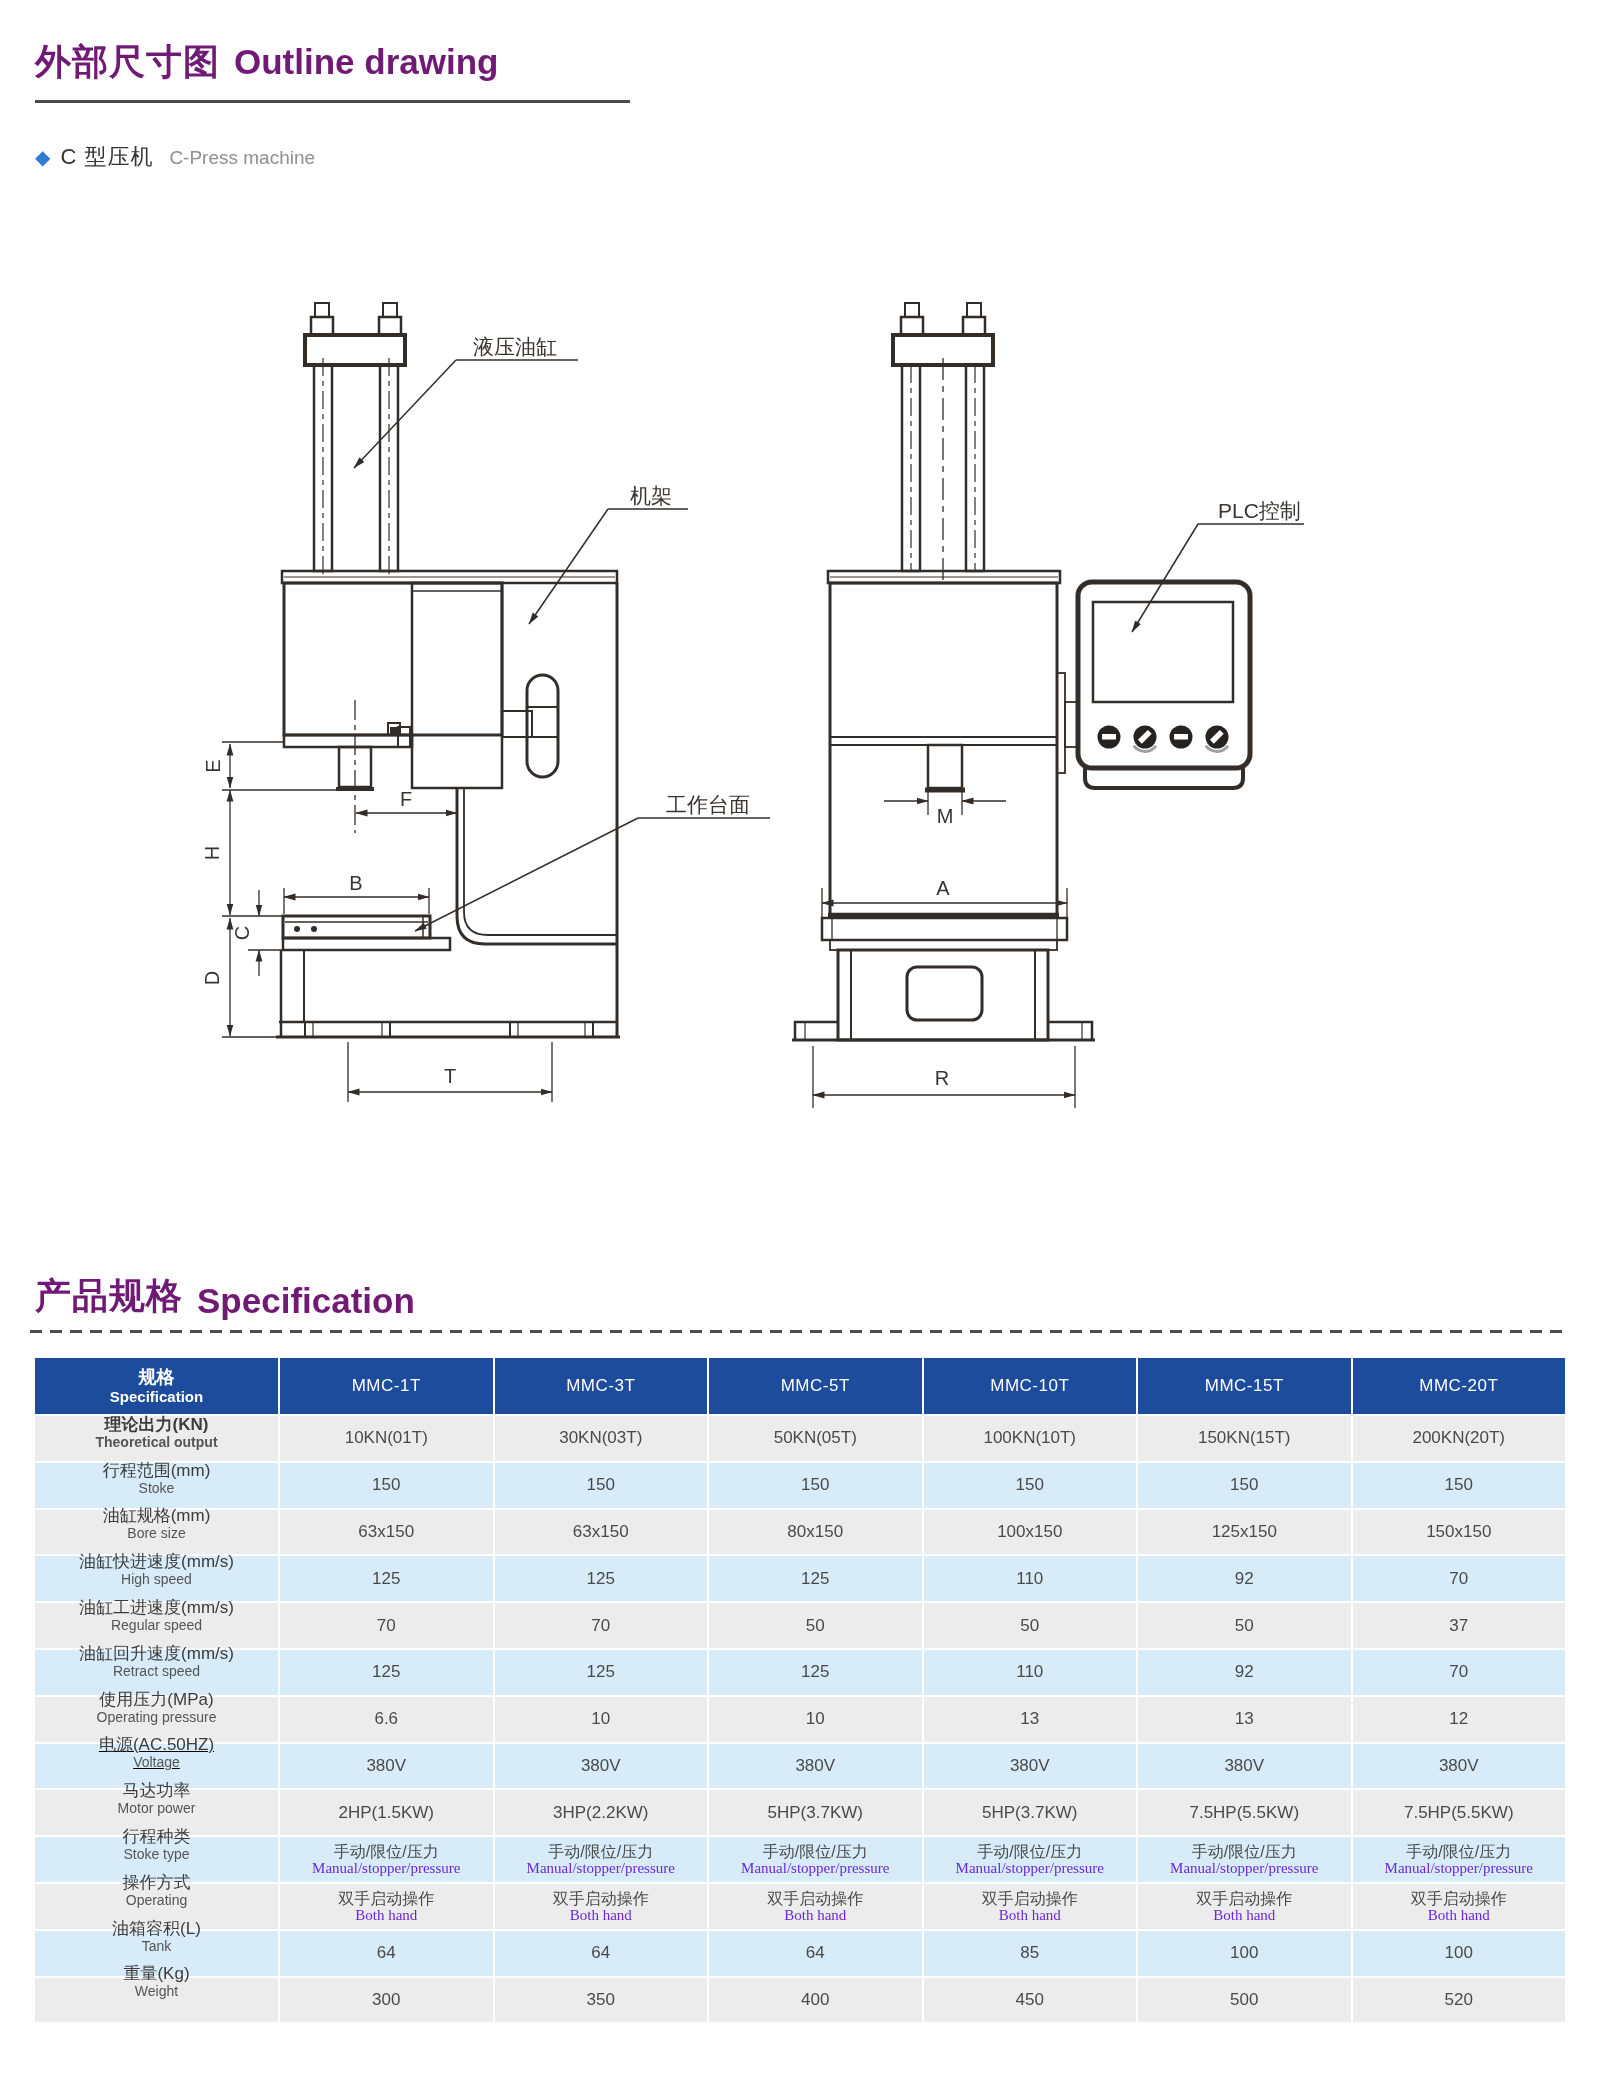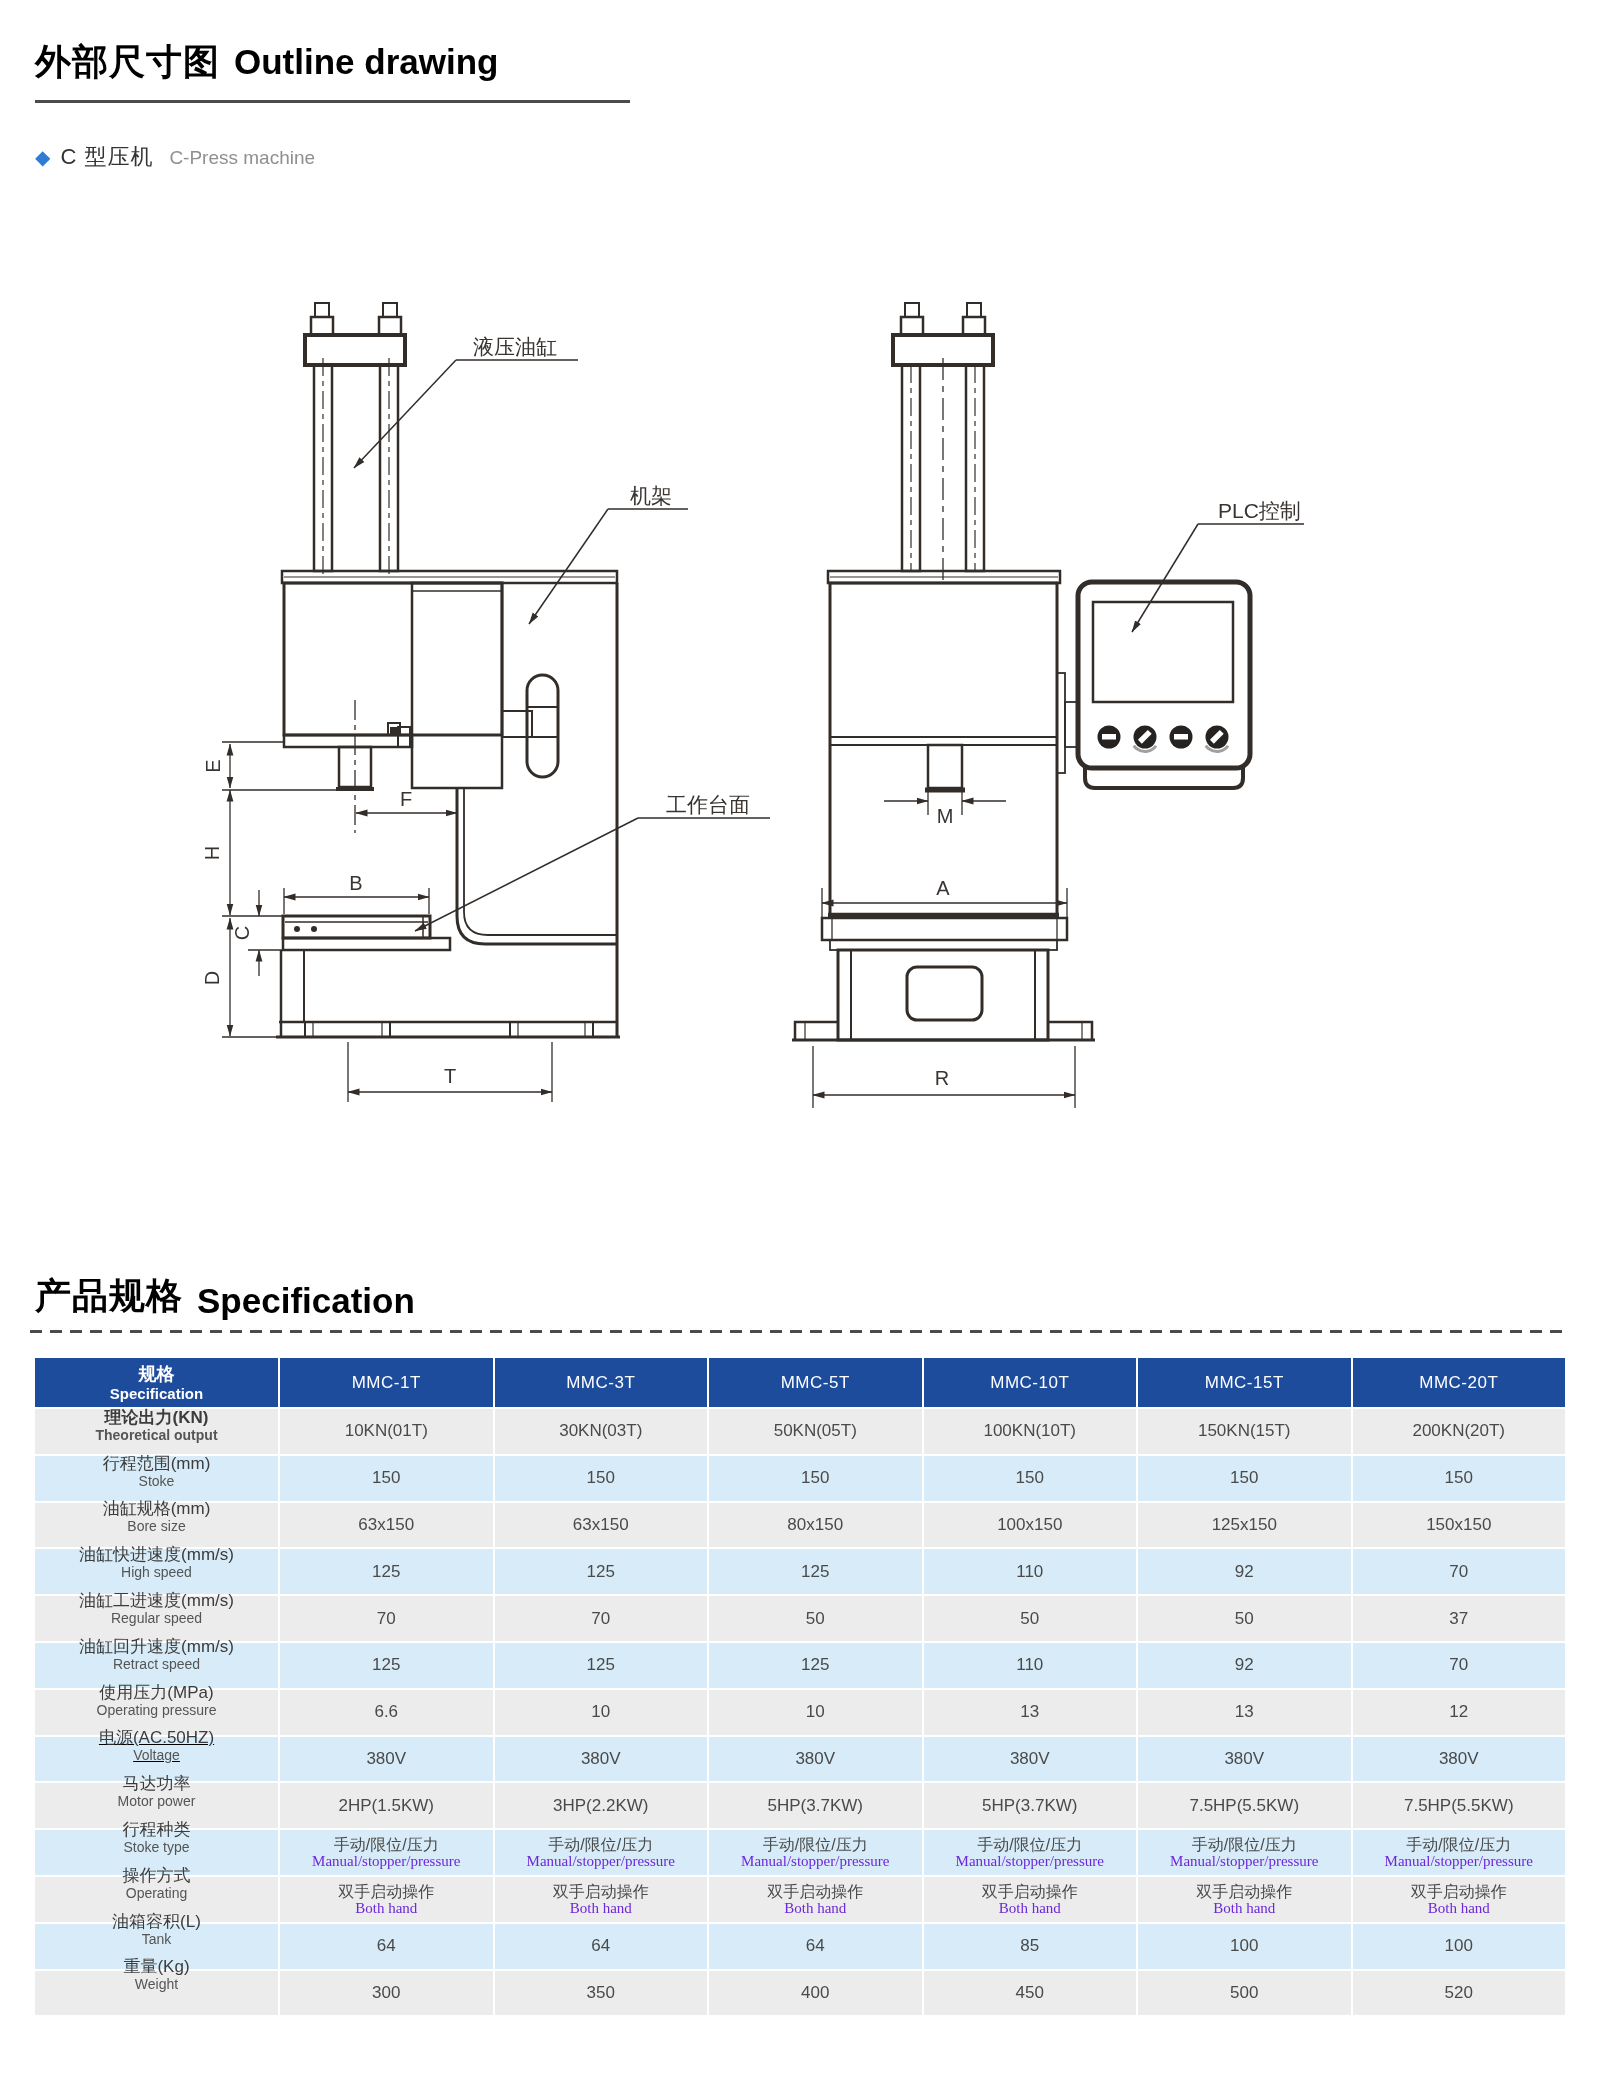--- a/index.html
+++ b/index.html
@@ -3,41 +3,41 @@
 <meta charset="utf-8">
 <style>
   html,body{margin:0;padding:0;}
   body{
     width:1600px;height:2087px;position:relative;background:#ffffff;
     font-family:"Liberation Sans","DejaVu Sans",sans-serif;
     overflow:hidden;
   }
   .abs{position:absolute;}
   
-  .sec-title{display:flex;align-items:baseline;gap:14px;color:#000000;font-weight:700;}
+  .sec-title{display:flex;align-items:baseline;gap:14px;color:#701a75;font-weight:700;}
   .sec-title .cn{font-size:36px;letter-spacing:1px;}
   .sec-title .en{font-size:35px;}
   .rule1{background:#4b4b4b;height:3px;}
   .rule-dashed{
     height:3px;
     background:repeating-linear-gradient(90deg,#4b4b4b 0 12px,transparent 12px 20px);
   }
   .subtitle{display:flex;align-items:baseline;gap:10px;}
   .subtitle .diamond{color:#2f7cd6;font-size:20px;}
   .subtitle .cn{color:#333;font-size:22px;font-weight:400;letter-spacing:1px;text-align:center;}
   .subtitle .en{color:#8f8f8f;font-size:19px;margin-left:6px;}
   
   svg.drawing{position:absolute;left:0;top:0;pointer-events:none;}
   svg.drawing text{font-family:"Liberation Sans","DejaVu Sans",sans-serif;fill:#3a3430;}
   .dimtxt{font-size:20px;}
   .callout{font-size:21px;}
   
   .spec-table{display:flex;flex-direction:column;gap:2px;background:#ffffff;}
   .srow{display:grid;grid-template-columns:243px repeat(6,1fr);gap:2px;}
-  .srow.head{height:49px;}
+  .srow.head{height:56px;}
   .srow.body-row{height:44.8px;}
   .cell{display:flex;flex-direction:column;align-items:center;justify-content:center;text-align:center;}
   .head .cell{background:#1d4c9c;color:#ffffff;}
   .head .lab .l1{font-size:18px;font-weight:700;line-height:22px;}
   .head .lab .l2{font-size:15px;font-weight:700;line-height:18px;}
   .head .model{font-size:17px;letter-spacing:.5px;}
   .gray .cell{background:#ececec;}
   .blue .cell{background:#d7ecf8;}
   .cell.lab{overflow:visible;}
   .lw{text-align:center;}

